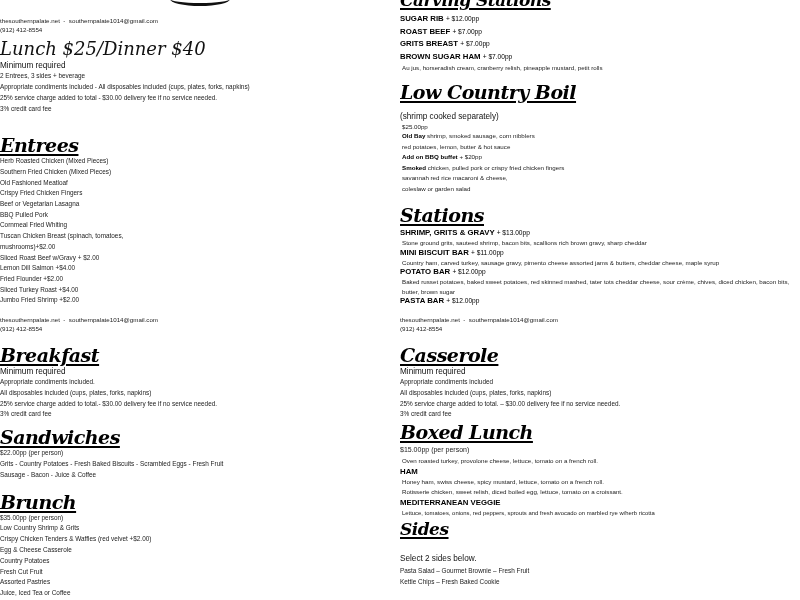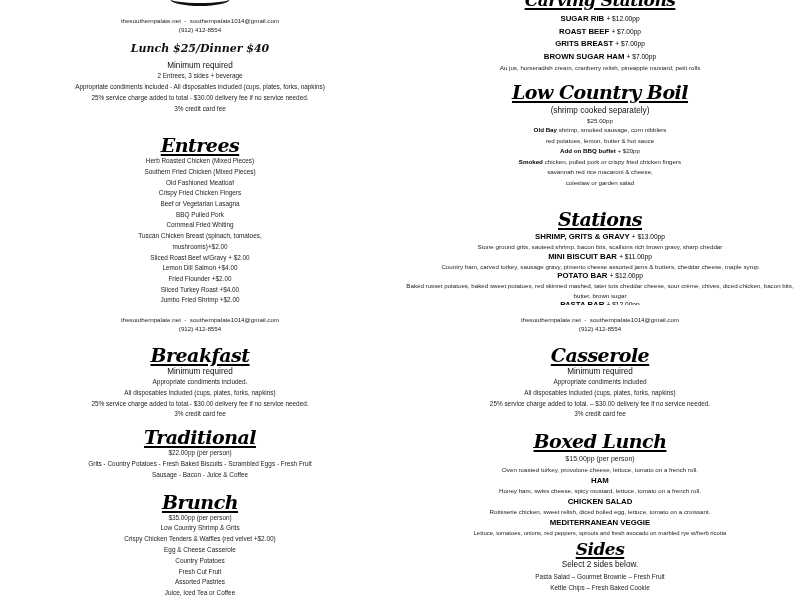--- a/index.html
+++ b/index.html
@@ -1,29 +1,29 @@
 <!DOCTYPE html>
 <html><head>
 <meta charset="utf-8">
 <style>
   * { box-sizing: border-box; margin: 0; padding: 0; }
   html, body { width: 800px; height: 600px; background: #ffffff; overflow: hidden; }
   body { font-family: "Liberation Sans", sans-serif; color: #111; position: relative; }
-  .page { position: absolute; width: 400px; text-align: center; overflow: hidden; }
+  .page { position: absolute; width: 400px; overflow: hidden; }
   .p-tl { left: 0; top: 0; height: 305px; }
   .p-tr { left: 400px; top: 0; height: 305px; }
   .p-bl { left: 0; top: 305px; height: 295px; }
   .p-br { left: 400px; top: 305px; height: 295px; }
   .arc { width: 60px; height: 14px; margin: 0 auto; border-bottom: 3px solid #111; border-radius: 0 0 50% 50%; }
   .arc-top { position: absolute; left: 170px; top: -8px; }
   .contact { font-size: 6.2px; color: #222; line-height: 9px; }
   .script { font-family: "DejaVu Serif", serif; font-style: italic; font-weight: bold; text-decoration: underline; text-decoration-thickness: 2px; text-underline-offset: 2px; color: #000; letter-spacing: -0.5px; }
   .s-lg { font-size: 19px; line-height: 22px; }
   .s-md { font-size: 17px; line-height: 20px; }
-  .headline { font-family: "DejaVu Serif", serif; font-style: italic; font-weight: bold; font-size: 11px; line-height: 19px; }
+  .headline { font-family: "DejaVu Serif", serif; font-style: italic; font-weight: normal; font-size: 18px; line-height: 19px; }
   .bold-h { font-weight: normal; font-size: 8.2px; line-height: 11px; }
   .txt { font-size: 6.4px; line-height: 10.8px; color: #222; }
   .item-h { font-weight: bold; font-size: 7.8px; line-height: 10px; color: #000; }
   .item-h .price { font-weight: normal; font-size: 6.6px; }
   .item-d { font-size: 6.2px; line-height: 9.4px; color: #222; padding: 0 2px; }
   .list-line { font-size: 6.4px; line-height: 10.7px; color: #222; }
   b.inline { font-weight: bold; color: #000; }
 </style>
 </head>
 <body>
@@ -80,29 +80,29 @@
       <span>GRITS BREAST</span>
       <span class="price">+ $7.00pp</span>
     </div>
     <div class="item-h" style="line-height:12px">
       <span>BROWN SUGAR HAM</span>
       <span class="price">+ $7.00pp</span>
     </div>
   </div>
   <div class="item-d">Au jus, horseradish cream, cranberry relish, pineapple mustard, petit rolls</div>
   <div class="script s-lg" style="margin-top:9px">Low Country Boil</div>
-  <div class="bold-h" style="margin-top:3px;line-height:10px">(shrimp cooked separately)</div>
+  <div class="bold-h" style="margin-top:9px;line-height:10px">(shrimp cooked separately)</div>
   <div class="item-d">$25.00pp</div>
   <div class="item-d" style="line-height:10.5px"><b class="inline">Old Bay</b><span> shrimp, smoked sausage, corn nibblers</span></div>
   <div class="item-d" style="line-height:10.5px">red potatoes, lemon, butter &amp; hot sauce</div>
   <div class="item-d" style="line-height:10.5px"><b class="inline">Add on BBQ buffet</b><span> + $20pp</span></div>
   <div class="item-d" style="line-height:10.5px"><b class="inline">Smoked</b><span> chicken, pulled pork or crispy fried chicken fingers</span></div>
   <div class="item-d" style="line-height:10.5px">savannah red rice macaroni &amp; cheese,</div>
   <div class="item-d" style="line-height:10.5px">coleslaw or garden salad</div>
-  <div class="script s-lg" style="margin-top:20px">Stations</div>
+  <div class="script s-lg" style="margin-top:10px">Stations</div>
   <div style="margin-top:2px">
     <div class="item-h">
       <span>SHRIMP, GRITS &amp; GRAVY</span>
       <span class="price">+ $13.00pp</span>
     </div>
     <div class="item-d">Stone ground grits, sauteed shrimp, bacon bits, scallions rich brown gravy, sharp cheddar</div>
     <div class="item-h">
       <span>MINI BISCUIT BAR</span>
       <span class="price">+ $11.00pp</span>
     </div>
@@ -128,21 +128,21 @@
     &nbsp;<span>-</span>&nbsp;
     <span>southernpalate1014@gmail.com</span>
   </div>
   <div class="contact">(912) 412-8554</div>
   <div class="script s-lg" style="margin-top:11px">Breakfast</div>
   <div class="bold-h">Minimum required</div>
   <div class="txt">Appropriate condiments included.</div>
   <div class="txt">All disposables included (cups, plates, forks, napkins)</div>
   <div class="txt">25% service charge added to total.- $30.00 delivery fee if no service needed.</div>
   <div class="txt">3% credit card fee</div>
-  <div class="script s-lg" style="margin-top:6px">Traditional</div>
+  <div class="script s-lg" style="margin-top:6px">Sandwiches</div>
   <div class="txt">$22.00pp (per person)</div>
   <div class="txt">Grits - Country Potatoes - Fresh Baked Biscuits - Scrambled Eggs - Fresh Fruit</div>
   <div class="txt">Sausage - Bacon - Juice &amp; Coffee</div>
   <div class="script s-lg" style="margin-top:10px">Brunch</div>
   <div class="txt">$35.00pp (per person)</div>
   <div>
     <div class="txt">Low Country Shrimp &amp; Grits</div>
     <div class="txt">Crispy Chicken Tenders &amp; Waffles (red velvet +$2.00)</div>
     <div class="txt">Egg &amp; Cheese Casserole</div>
     <div class="txt">Country Potatoes</div>
@@ -159,28 +159,27 @@
     &nbsp;<span>-</span>&nbsp;
     <span>southernpalate1014@gmail.com</span>
   </div>
   <div class="contact">(912) 412-8554</div>
   <div class="script s-lg" style="margin-top:11px">Casserole</div>
   <div class="bold-h">Minimum required</div>
   <div class="txt">Appropriate condiments included</div>
   <div class="txt">All disposables included (cups, plates, forks, napkins)</div>
   <div class="txt">25% service charge added to total. – $30.00 delivery fee if no service needed.</div>
   <div class="txt">3% credit card fee</div>
-  <div class="script s-lg" style="margin-top:10px">Boxed Lunch</div>
+  <div class="script s-lg" style="margin-top:1px">Boxed Lunch</div>
   <div class="txt" style="font-size:7px;margin-top:2px">$15.00pp (per person)</div>
   <div>
     <div class="item-d" style="line-height:10px">Oven roasted turkey, provolone cheese, lettuce, tomato on a french roll.</div>
     <div class="item-h" style="line-height:11px">HAM</div>
     <div class="item-d" style="line-height:10px">Honey ham, swiss cheese, spicy mustard, lettuce, tomato on a french roll.</div>
-    <div class="item-h" style="line-height:11px">CHICKEN SALAD</div>
     <div class="item-d" style="line-height:10px">Rotisserie chicken, sweet relish, diced boiled egg, lettuce, tomato on a croissant.</div>
     <div class="item-h" style="line-height:11px">MEDITERRANEAN VEGGIE</div>
     <div class="item-d" style="line-height:10px;font-size:5.9px">Lettuce, tomatoes, onions, red peppers, sprouts and fresh avocado on marbled rye w/herb ricotta</div>
   </div>
   <div class="script s-md" style="margin-top:1px">Sides</div>
-  <div class="bold-h" style="margin-top:0">Select 2 sides below.</div>
+  <div class="bold-h" style="margin-top:14px">Select 2 sides below.</div>
   <div class="txt" style="margin-top:2px">Pasta Salad – Gourmet Brownie – Fresh Fruit</div>
   <div class="txt">Kettle Chips – Fresh Baked Cookie</div>
 </section>
 
 </body></html>

